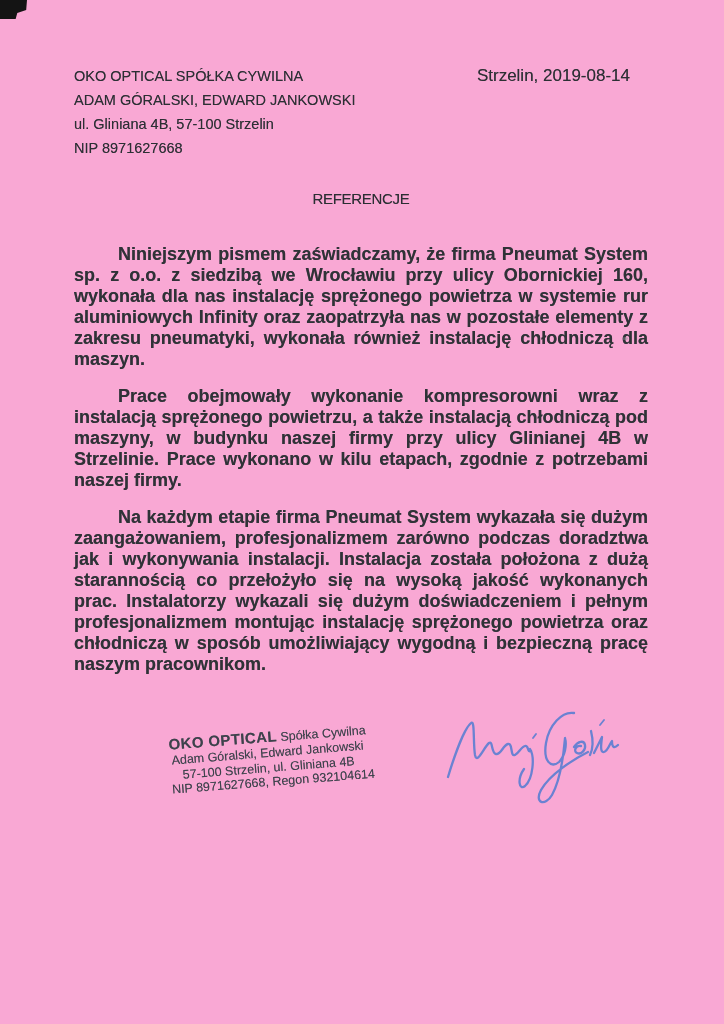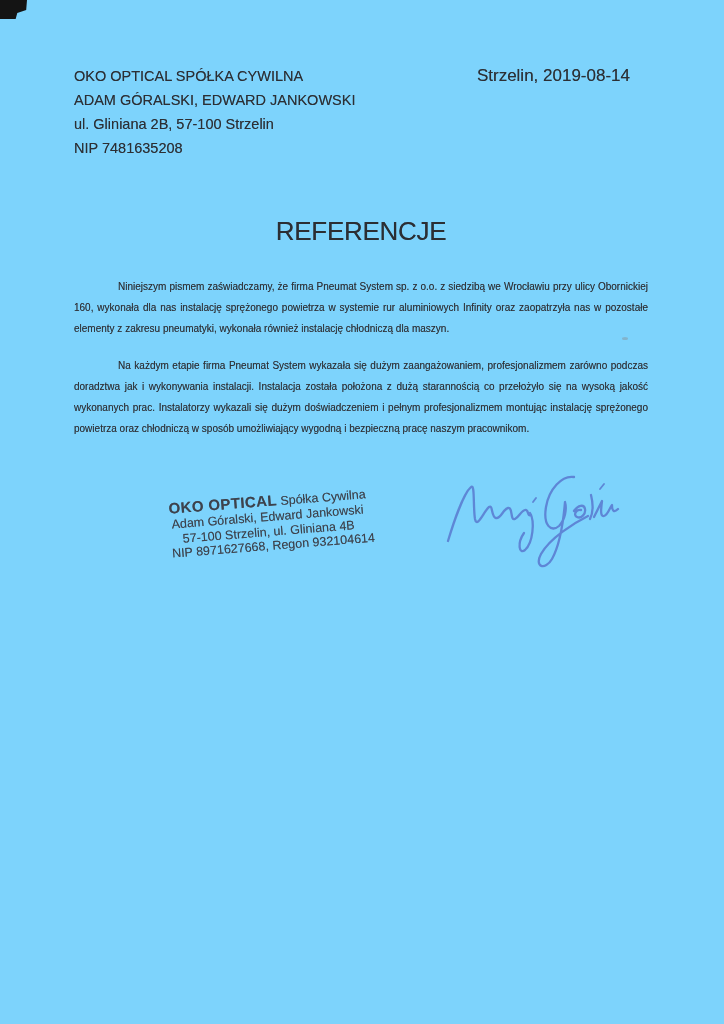--- a/index.html
+++ b/index.html
@@ -5,21 +5,21 @@
   html, body {
     margin: 0;
     padding: 0;
     background: #ffffff;
     font-family: "Liberation Sans", sans-serif;
   }
   .page {
     position: relative;
     width: 724px;
     height: 1024px;
-    background: #7dd3fc;
+    background: #f9a8d4;
     overflow: hidden;
     color: #2f3237;
     box-sizing: border-box;
     padding: 64px 76px 0 74px;
   }
   
   .corner-mark {
     position: absolute;
     left: 0;
     top: 0;
@@ -52,37 +52,38 @@
     color: #2c2f34;
   }
   .letter-date {
     font-size: 17px;
     line-height: 24px;
     margin-right: 18px;
     color: #2c2f34;
     white-space: nowrap;
   }
   .letter-title {
-    margin-top: 56px;
+    margin-top: 24px;
     text-align: center;
-    font-size: 26px;
+    font-size: 15px;
     letter-spacing: -0.3px;
     line-height: 30px;
     color: #2b2e33;
   }
   .letter-body {
     margin-top: 30px;
   }
   .letter-body p {
     margin: 0 0 16px 0;
-    font-size: 10px;
+    font-size: 18px;
     line-height: 21px;
     text-align: justify;
     text-indent: 44px;
     color: #2f3237;
+    font-weight: bold;
   }
   .sign-row {
     position: relative;
     margin-top: 40px;
     height: 180px;
   }
   .stamp {
     position: absolute;
     left: 96px;
     top: 14px;
@@ -123,30 +124,31 @@
 
 <div class="page">
 
   <div class="corner-mark"></div>
   <div class="scan-speckle"></div>
 
   <div class="letter-head">
     <div class="sender-block scan-text">
       <div>OKO OPTICAL SPÓŁKA CYWILNA</div>
       <div>ADAM GÓRALSKI, EDWARD JANKOWSKI</div>
-      <div>ul. Gliniana 2B, 57-100 Strzelin</div>
-      <div>NIP 7481635208</div>
+      <div>ul. Gliniana 4B, 57-100 Strzelin</div>
+      <div>NIP 8971627668</div>
     </div>
     <div class="letter-date scan-text">Strzelin, 2019-08-14</div>
   </div>
 
   <div class="letter-title scan-text">REFERENCJE</div>
 
   <div class="letter-body">
     <p class="scan-text">Niniejszym pismem zaświadczamy, że firma Pneumat System sp. z o.o. z siedzibą we Wrocławiu przy ulicy Obornickiej 160, wykonała dla nas instalację sprężonego powietrza w systemie rur aluminiowych Infinity oraz zaopatrzyła nas w pozostałe elementy z zakresu pneumatyki, wykonała również instalację chłodniczą dla maszyn.</p>
+    <p class="scan-text">Prace obejmowały wykonanie kompresorowni wraz z instalacją sprężonego powietrzu, a także instalacją chłodniczą pod maszyny, w budynku naszej firmy przy ulicy Glinianej 4B w Strzelinie. Prace wykonano w kilu etapach, zgodnie z potrzebami naszej firmy.</p>
     <p class="scan-text">Na każdym etapie firma Pneumat System wykazała się dużym zaangażowaniem, profesjonalizmem zarówno podczas doradztwa jak i wykonywania instalacji. Instalacja została położona z dużą starannością co przełożyło się na wysoką jakość wykonanych prac. Instalatorzy wykazali się dużym doświadczeniem i pełnym profesjonalizmem montując instalację sprężonego powietrza oraz chłodniczą w sposób umożliwiający wygodną i bezpieczną pracę naszym pracownikom.</p>
   </div>
 
   <div class="sign-row">
 
     <div class="stamp">
       <div class="l1"><b>OKO OPTICAL</b><span> Spółka Cywilna</span></div>
       <div class="l2">Adam Góralski, Edward Jankowski</div>
       <div class="l2">57-100 Strzelin, ul. Gliniana 4B</div>
       <div class="l2">NIP 8971627668, Regon 932104614</div>

